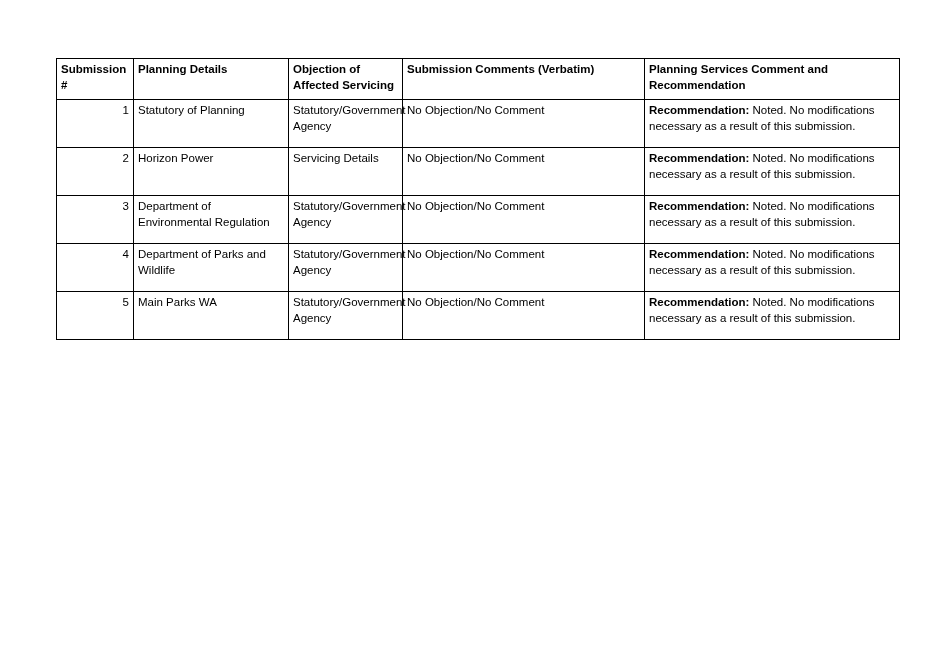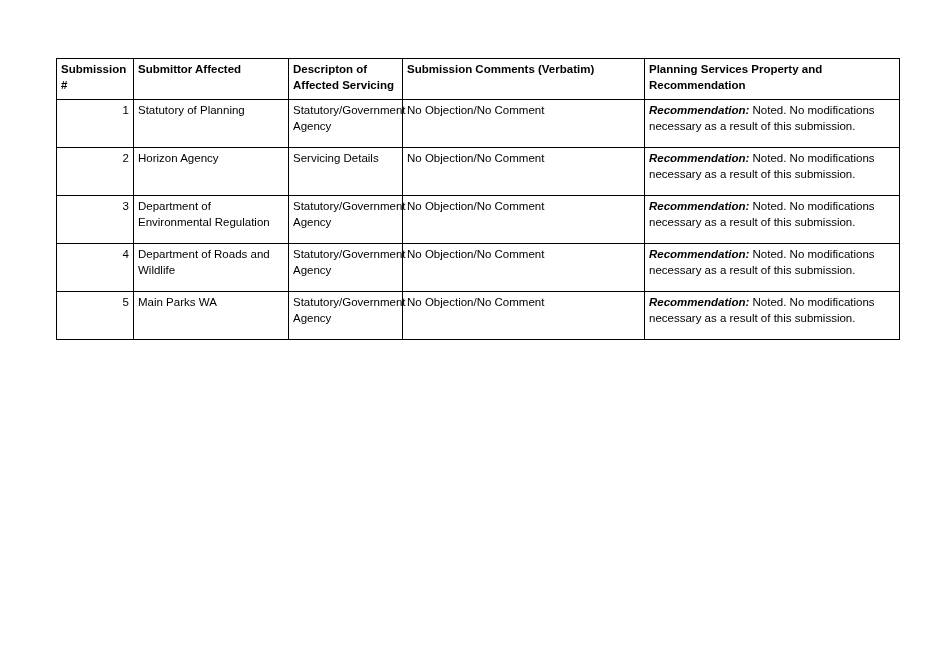--- a/index.html
+++ b/index.html
@@ -67,76 +67,75 @@
     vertical-align: bottom;
   }
   .hdr-bottom {
     vertical-align: bottom;
   }
   tbody tr {
     height: 48px;
   }
   .rec-label {
     font-weight: bold;
-    font-style: italic;
   }
 </style>
 </head>
 <body>
 
 <div class="page">
 
   <table class="doc-table">
     <thead>
       <tr>
         <td class="col-num hdr-num">
           <span class="hdr-line1">Submission</span>
           <span class="hdr-line2">#</span>
         </td>
         <td class="col-sub hdr-sub">
-          <span class="hdr-line2">Submittor Affected</span>
+          <span class="hdr-line2">Planning Details</span>
         </td>
         <td class="col-desc">
-          <span class="hdr-line1">Descripton of</span>
+          <span class="hdr-line1">Objection of</span>
           <span class="hdr-line2">Affected Servicing</span>
         </td>
         <td class="col-com hdr-bottom">
           <span class="hdr-line2">Submission Comments (Verbatim)</span>
         </td>
         <td class="col-plan">
-          <span class="hdr-line1">Planning Services Property and</span>
+          <span class="hdr-line1">Planning Services Comment and</span>
           <span class="hdr-line2">Recommendation</span>
         </td>
       </tr>
     </thead>
     <tbody id="table-body">
         <tr>
           <td class="col-num num-cell">1</td>
           <td class="col-sub sub-cell">Statutory of Planning</td>
           <td class="col-desc">Statutory/Government Agency</td>
           <td class="col-com">No Objection/No Comment</td>
           <td class="col-plan"><span class="rec-label">Recommendation:</span><span> Noted. No modifications necessary as a result of this submission.</span></td>
         </tr>
         <tr>
           <td class="col-num num-cell">2</td>
-          <td class="col-sub sub-cell">Horizon Agency</td>
+          <td class="col-sub sub-cell">Horizon Power</td>
           <td class="col-desc">Servicing Details</td>
           <td class="col-com">No Objection/No Comment</td>
           <td class="col-plan"><span class="rec-label">Recommendation:</span><span> Noted. No modifications necessary as a result of this submission.</span></td>
         </tr>
         <tr>
           <td class="col-num num-cell">3</td>
           <td class="col-sub sub-cell">Department of Environmental Regulation</td>
           <td class="col-desc">Statutory/Government Agency</td>
           <td class="col-com">No Objection/No Comment</td>
           <td class="col-plan"><span class="rec-label">Recommendation:</span><span> Noted. No modifications necessary as a result of this submission.</span></td>
         </tr>
         <tr>
           <td class="col-num num-cell">4</td>
-          <td class="col-sub sub-cell">Department of Roads and Wildlife</td>
+          <td class="col-sub sub-cell">Department of Parks and Wildlife</td>
           <td class="col-desc">Statutory/Government Agency</td>
           <td class="col-com">No Objection/No Comment</td>
           <td class="col-plan"><span class="rec-label">Recommendation:</span><span> Noted. No modifications necessary as a result of this submission.</span></td>
         </tr>
         <tr>
           <td class="col-num num-cell">5</td>
           <td class="col-sub sub-cell">Main Parks WA</td>
           <td class="col-desc">Statutory/Government Agency</td>
           <td class="col-com">No Objection/No Comment</td>
           <td class="col-plan"><span class="rec-label">Recommendation:</span><span> Noted. No modifications necessary as a result of this submission.</span></td>

